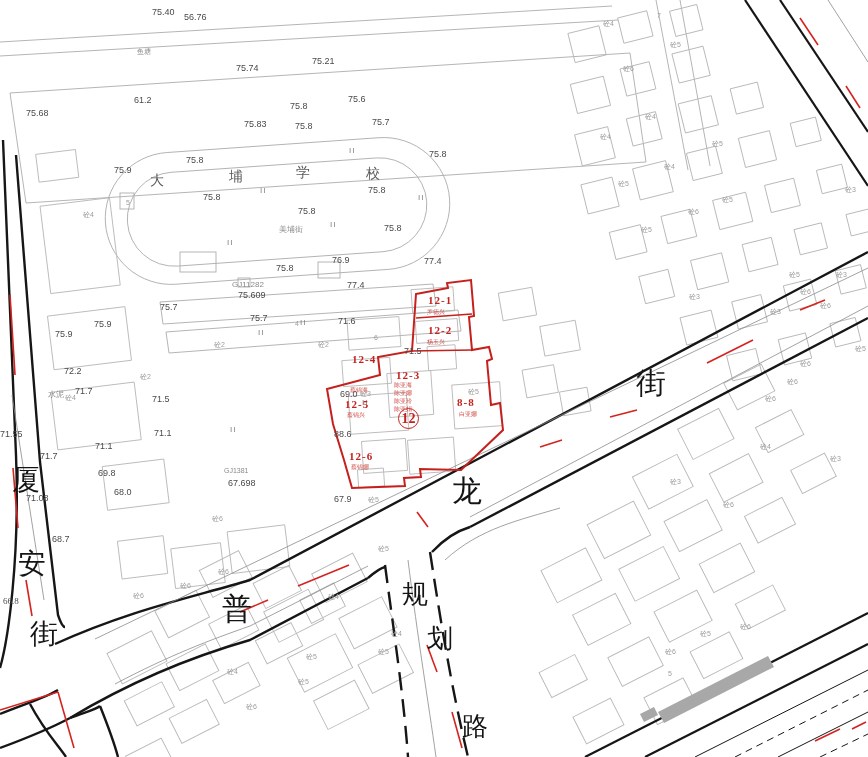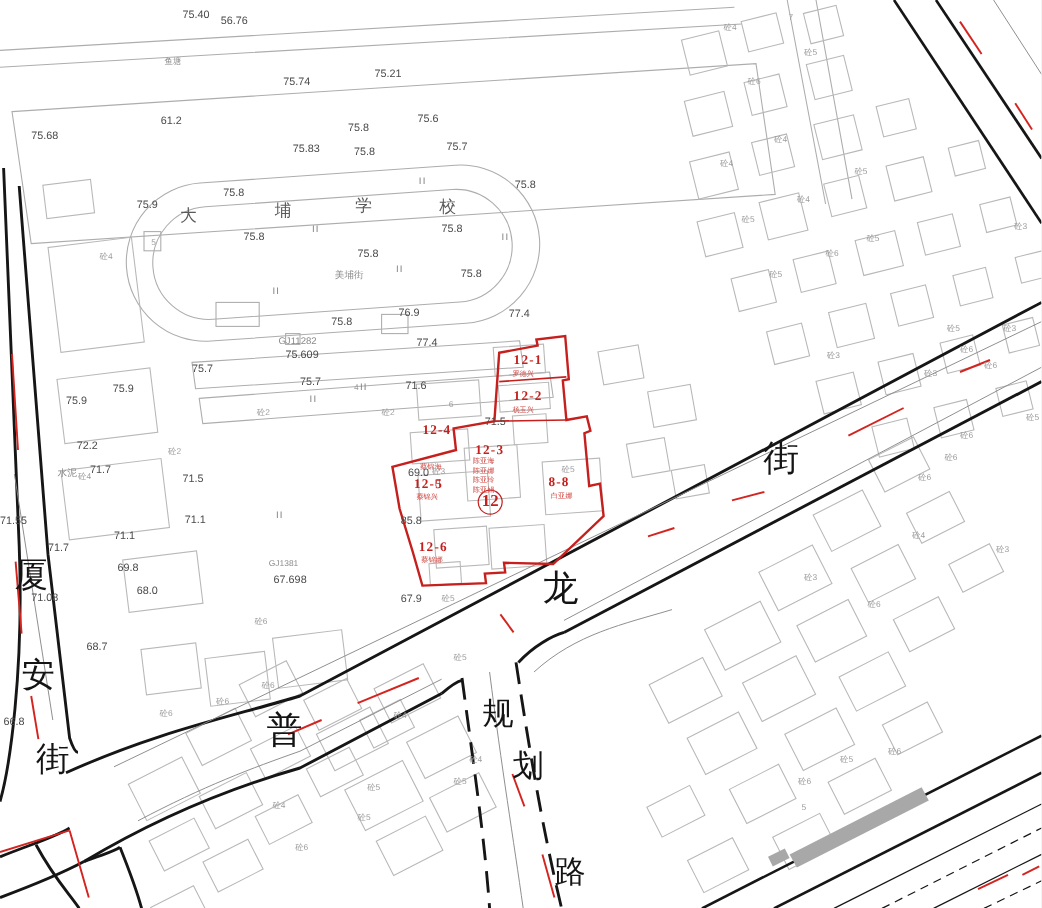--- a/index.html
+++ b/index.html
@@ -272,26 +272,26 @@
       <span class="lbl e" style="left: 250px; top: 314px;">75.7</span>
       <span class="lbl e" style="left: 338px; top: 317px;">71.6</span>
       <span class="lbl e" style="left: 404px; top: 347px;">71.5</span>
       <span class="lbl e" style="left: 64px; top: 367px;">72.2</span>
       <span class="lbl e" style="left: 75px; top: 387px;">71.7</span>
       <span class="lbl e" style="left: 152px; top: 395px;">71.5</span>
       <span class="lbl e" style="left: 154px; top: 429px;">71.1</span>
       <span class="lbl e" style="left: 95px; top: 442px;">71.1</span>
       <span class="lbl e" style="left: 0px; top: 430px;">71.55</span>
       <span class="lbl e" style="left: 340px; top: 390px;">69.0</span>
-      <span class="lbl e" style="left: 334px; top: 430px;">85.8</span>
+      <span class="lbl e" style="left: 334px; top: 430px;">88.6</span>
       <span class="lbl e" style="left: 114px; top: 488px;">68.0</span>
       <span class="lbl e" style="left: 98px; top: 469px;">69.8</span>
       <span class="lbl e" style="left: 40px; top: 452px;">71.7</span>
-      <span class="lbl e" style="left: 72px; top: 535px;">68.7</span>
-      <span class="lbl e" style="left: 3px; top: 597px;">66.8</span>
+      <span class="lbl e" style="left: 52px; top: 535px;">68.7</span>
+      <span class="lbl e" style="left: 3px; top: 597px; font-family: Liberation Serif, serif;">66.8</span>
       <span class="lbl e" style="left: 26px; top: 494px;">71.08</span>
       <span class="lbl e" style="left: 334px; top: 495px;">67.9</span>
       <span class="lbl e" style="left: 228px; top: 479px;">67.698</span>
       <span class="lbl e" style="left: 238px; top: 291px;">75.609</span>
       <span class="lbl t" style="left: 232px; top: 281px; font-size: 8px;">GJ11282</span>
       <span class="lbl t" style="left: 224px; top: 467px;">GJ1381</span>
       <span class="lbl m" style="left: 349px; top: 147px;">II</span>
       <span class="lbl m" style="left: 260px; top: 187px;">II</span>
       <span class="lbl m" style="left: 418px; top: 194px;">II</span>
       <span class="lbl m" style="left: 330px; top: 221px;">II</span>

